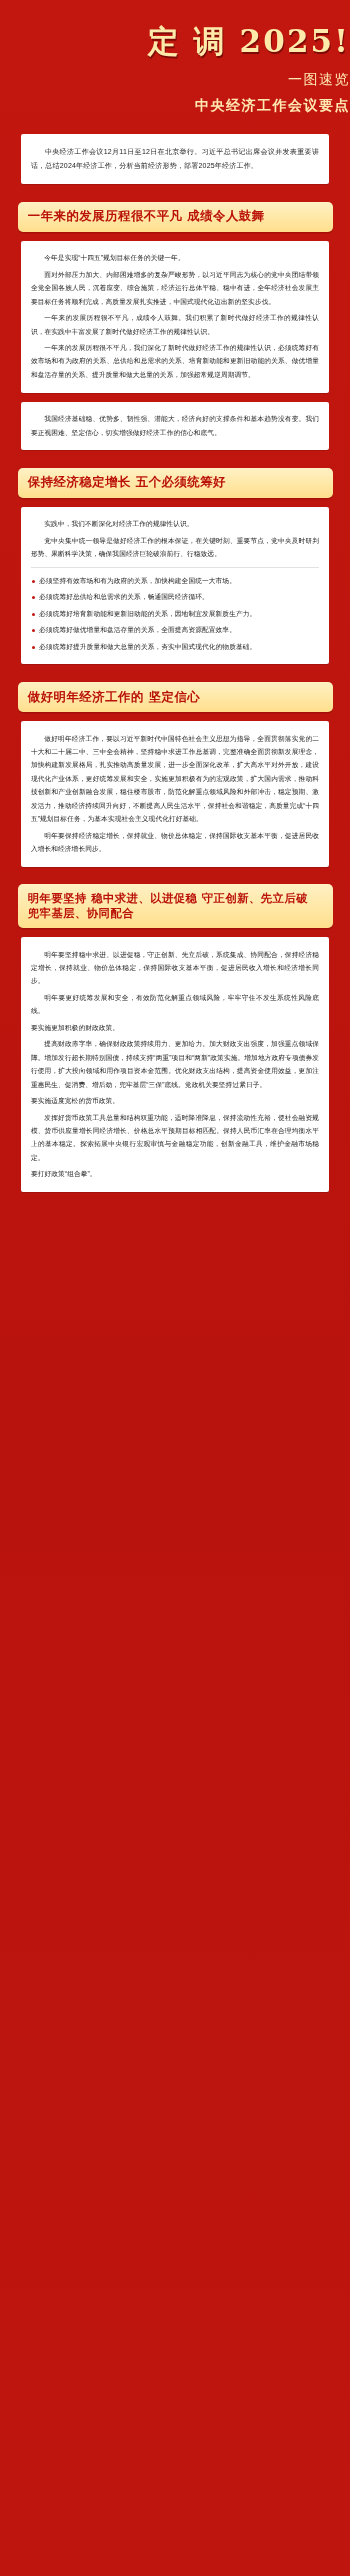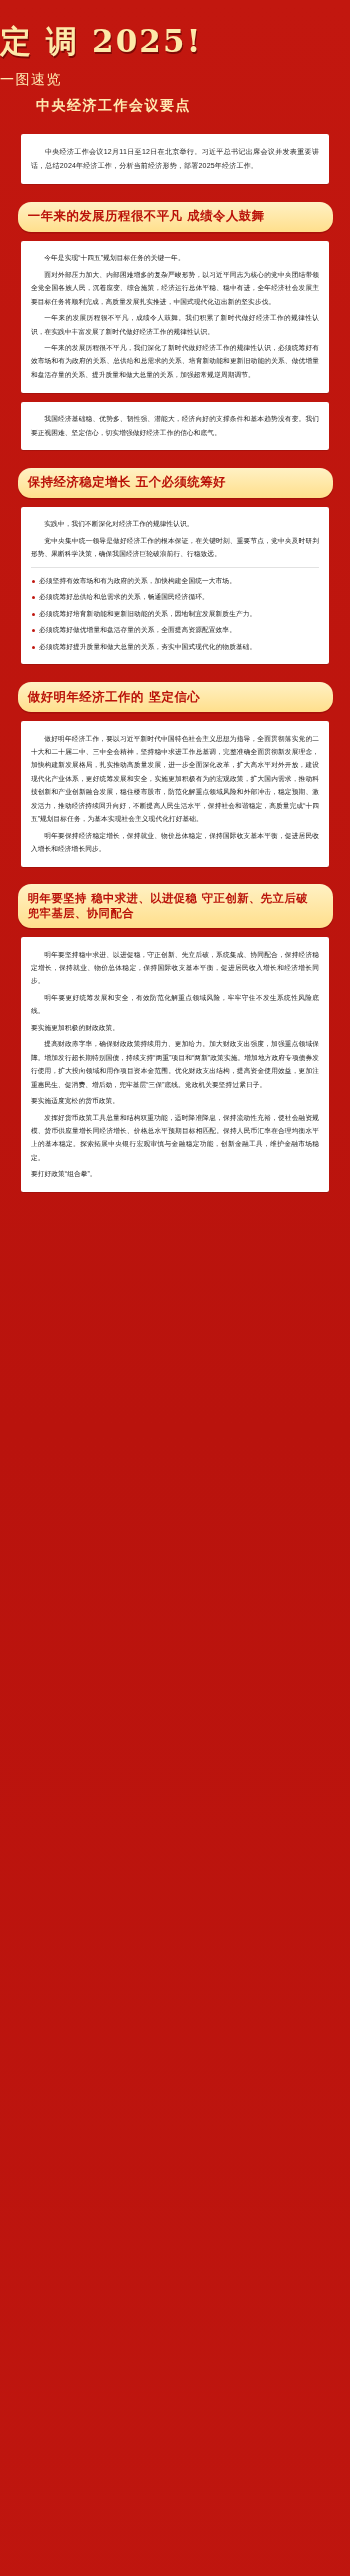--- a/index.html
+++ b/index.html
@@ -13,21 +13,21 @@
     min-height: 4081px;
     background: #c0160f;
     background-image: linear-gradient(180deg, #c2170f 0%, #b9130d 35%, #c0160f 70%, #b9130d 100%);
     position: relative;
     padding: 0 0 31px 0;
   }
 
   
   .header {
     padding: 24px 0 5.2px 0;
-    text-align: left;
+    text-align: right;
   }
   .title-main {
     font-family: "DejaVu Serif", "Liberation Serif", serif;
     font-weight: bold;
     font-size: 31px;
     letter-spacing: 2.1px;
     color: #fde9a9;
     text-shadow: 1px 1.5px 0 #7d0a06;
     line-height: 1.1;
   }
@@ -68,21 +68,21 @@
   }
 
   
   .sec-head {
     margin: 17.5px 17.5px 0 17.5px;
     position: relative;
   }
   .sec-head .bar {
     background: #ffe9a8;
     background-image: linear-gradient(180deg, #fff1c4 0%, #ffdf8c 100%);
-    border-radius: 13px;
+    border-radius: 5px;
     padding: 6.7px 9.3px 6.7px 10.3px;
     box-shadow: 0 1.5px 0 rgba(120,6,3,0.35);
   }
   .sec-head .bar span {
     display: block;
     font-family: "DejaVu Serif", "Liberation Serif", serif;
     font-weight: bold;
     font-size: 12.4px;
     line-height: 1.35;
     color: #ba1209;

